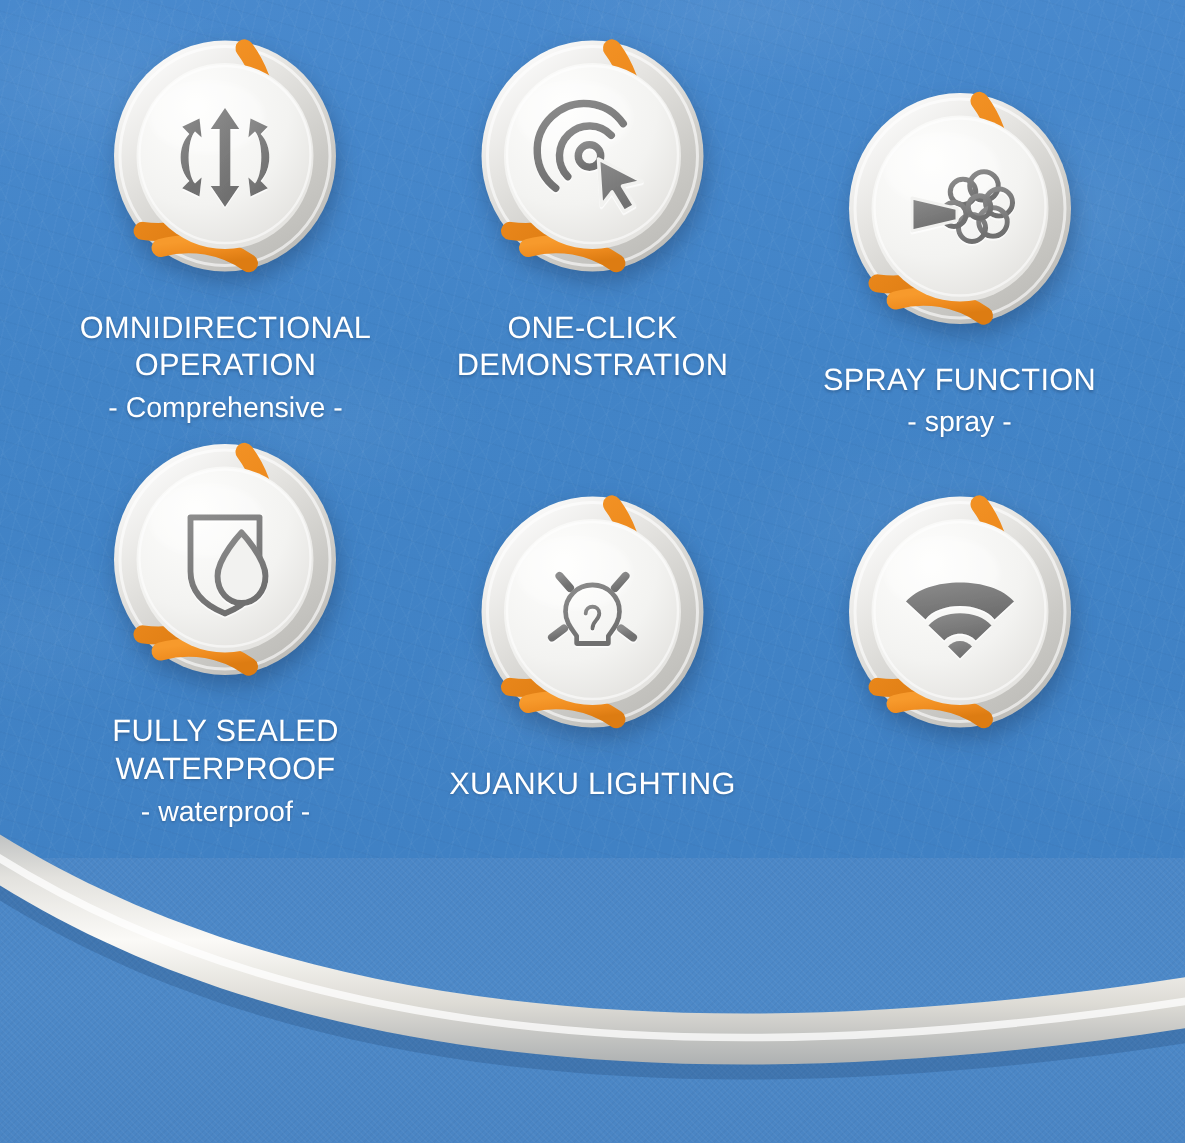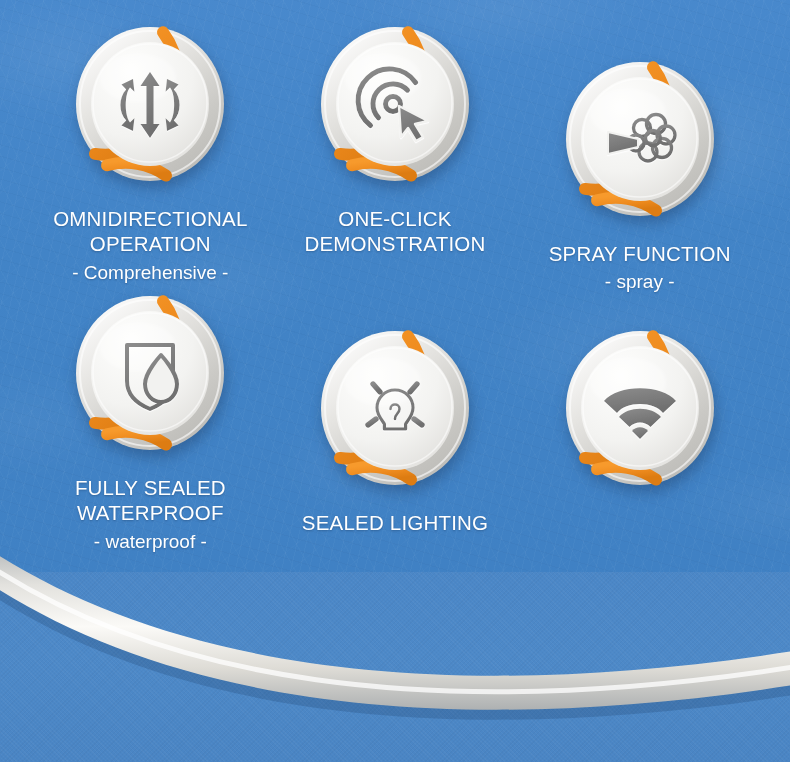--- a/index.html
+++ b/index.html
@@ -376,21 +376,21 @@
                 <line x1="-9.5" y1="21" x2="9.5" y2="21"></line>
                 <line x1="-8.5" y1="25.5" x2="8.5" y2="25.5"></line>
                 <line x1="-6.5" y1="30" x2="6.5" y2="30"></line>
                 <line x1="-3.5" y1="34" x2="3.5" y2="34"></line>
               </g>
             </g>
           </g>
         </svg>
       </div>
       <div class="caption">
-        <div class="title">SEALED LIGHTING</div>
+        <div class="title">XUANKU LIGHTING</div>
       </div>
     </div>
 
     <div class="cell row2">
       <div class="badge">
         <svg viewBox="0 0 162 170">
           <g transform="translate(81,82)">
             <ellipse cx="0" cy="0" rx="74" ry="77" fill="url(#rimGrad)"></ellipse>
             <ellipse cx="0" cy="0" rx="70" ry="73" fill="none" stroke="rgba(255,255,255,.6)" stroke-width="2"></ellipse>
             <g fill="none" stroke="url(#orangeGrad)" stroke-width="12" stroke-linecap="round">

